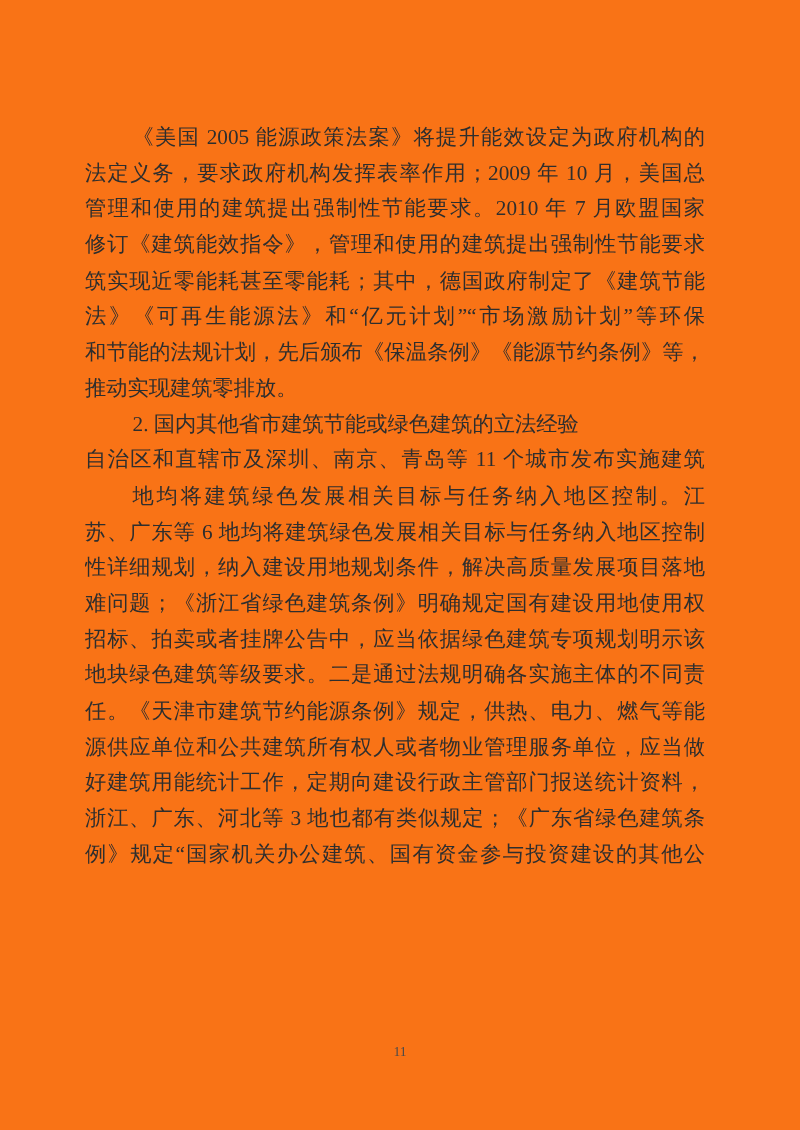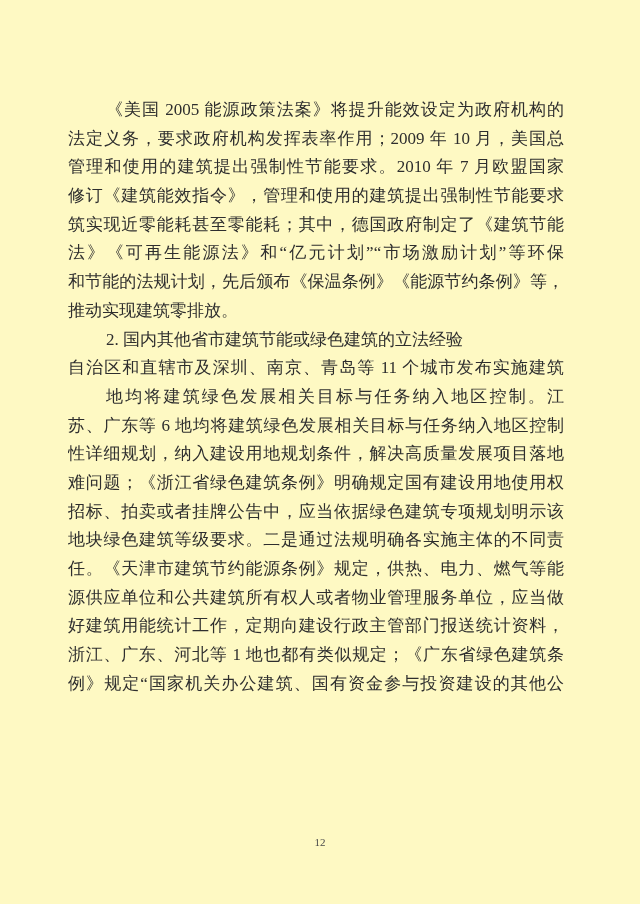--- a/index.html
+++ b/index.html
@@ -11,21 +11,21 @@
     height: 904px;
     background: #ffffff;
     position: relative;
     overflow: hidden;
     font-family: "Liberation Serif", "DejaVu Serif", serif;
   }
   .page {
     position: absolute;
     left: 0; top: 0;
     width: 640px; height: 904px;
-    background: #fef9c3;
+    background: #f97316;
   }
   .page-text {
     position: absolute;
     left: 68px;
     top: 96px;
     width: 496px;
     font-size: 17px;
     color: #2e2e2e;
   }
   .ln {
@@ -71,17 +71,17 @@
     <div class="ln">自治区和直辖市及深圳、南京、青岛等 11 个城市发布实施建筑</div>
     <div class="ln indent">地均将建筑绿色发展相关目标与任务纳入地区控制。江</div>
     <div class="ln">苏、广东等 6 地均将建筑绿色发展相关目标与任务纳入地区控制</div>
     <div class="ln">性详细规划，纳入建设用地规划条件，解决高质量发展项目落地</div>
     <div class="ln">难问题；《浙江省绿色建筑条例》明确规定国有建设用地使用权</div>
     <div class="ln">招标、拍卖或者挂牌公告中，应当依据绿色建筑专项规划明示该</div>
     <div class="ln">地块绿色建筑等级要求。二是通过法规明确各实施主体的不同责</div>
     <div class="ln">任。《天津市建筑节约能源条例》规定，供热、电力、燃气等能</div>
     <div class="ln">源供应单位和公共建筑所有权人或者物业管理服务单位，应当做</div>
     <div class="ln">好建筑用能统计工作，定期向建设行政主管部门报送统计资料，</div>
-    <div class="ln">浙江、广东、河北等 1 地也都有类似规定；《广东省绿色建筑条</div>
+    <div class="ln">浙江、广东、河北等 3 地也都有类似规定；《广东省绿色建筑条</div>
     <div class="ln">例》规定“国家机关办公建筑、国有资金参与投资建设的其他公</div>
   </div>
-  <div class="page-num">12</div>
+  <div class="page-num">11</div>
 </div>
 
 </body></html>

